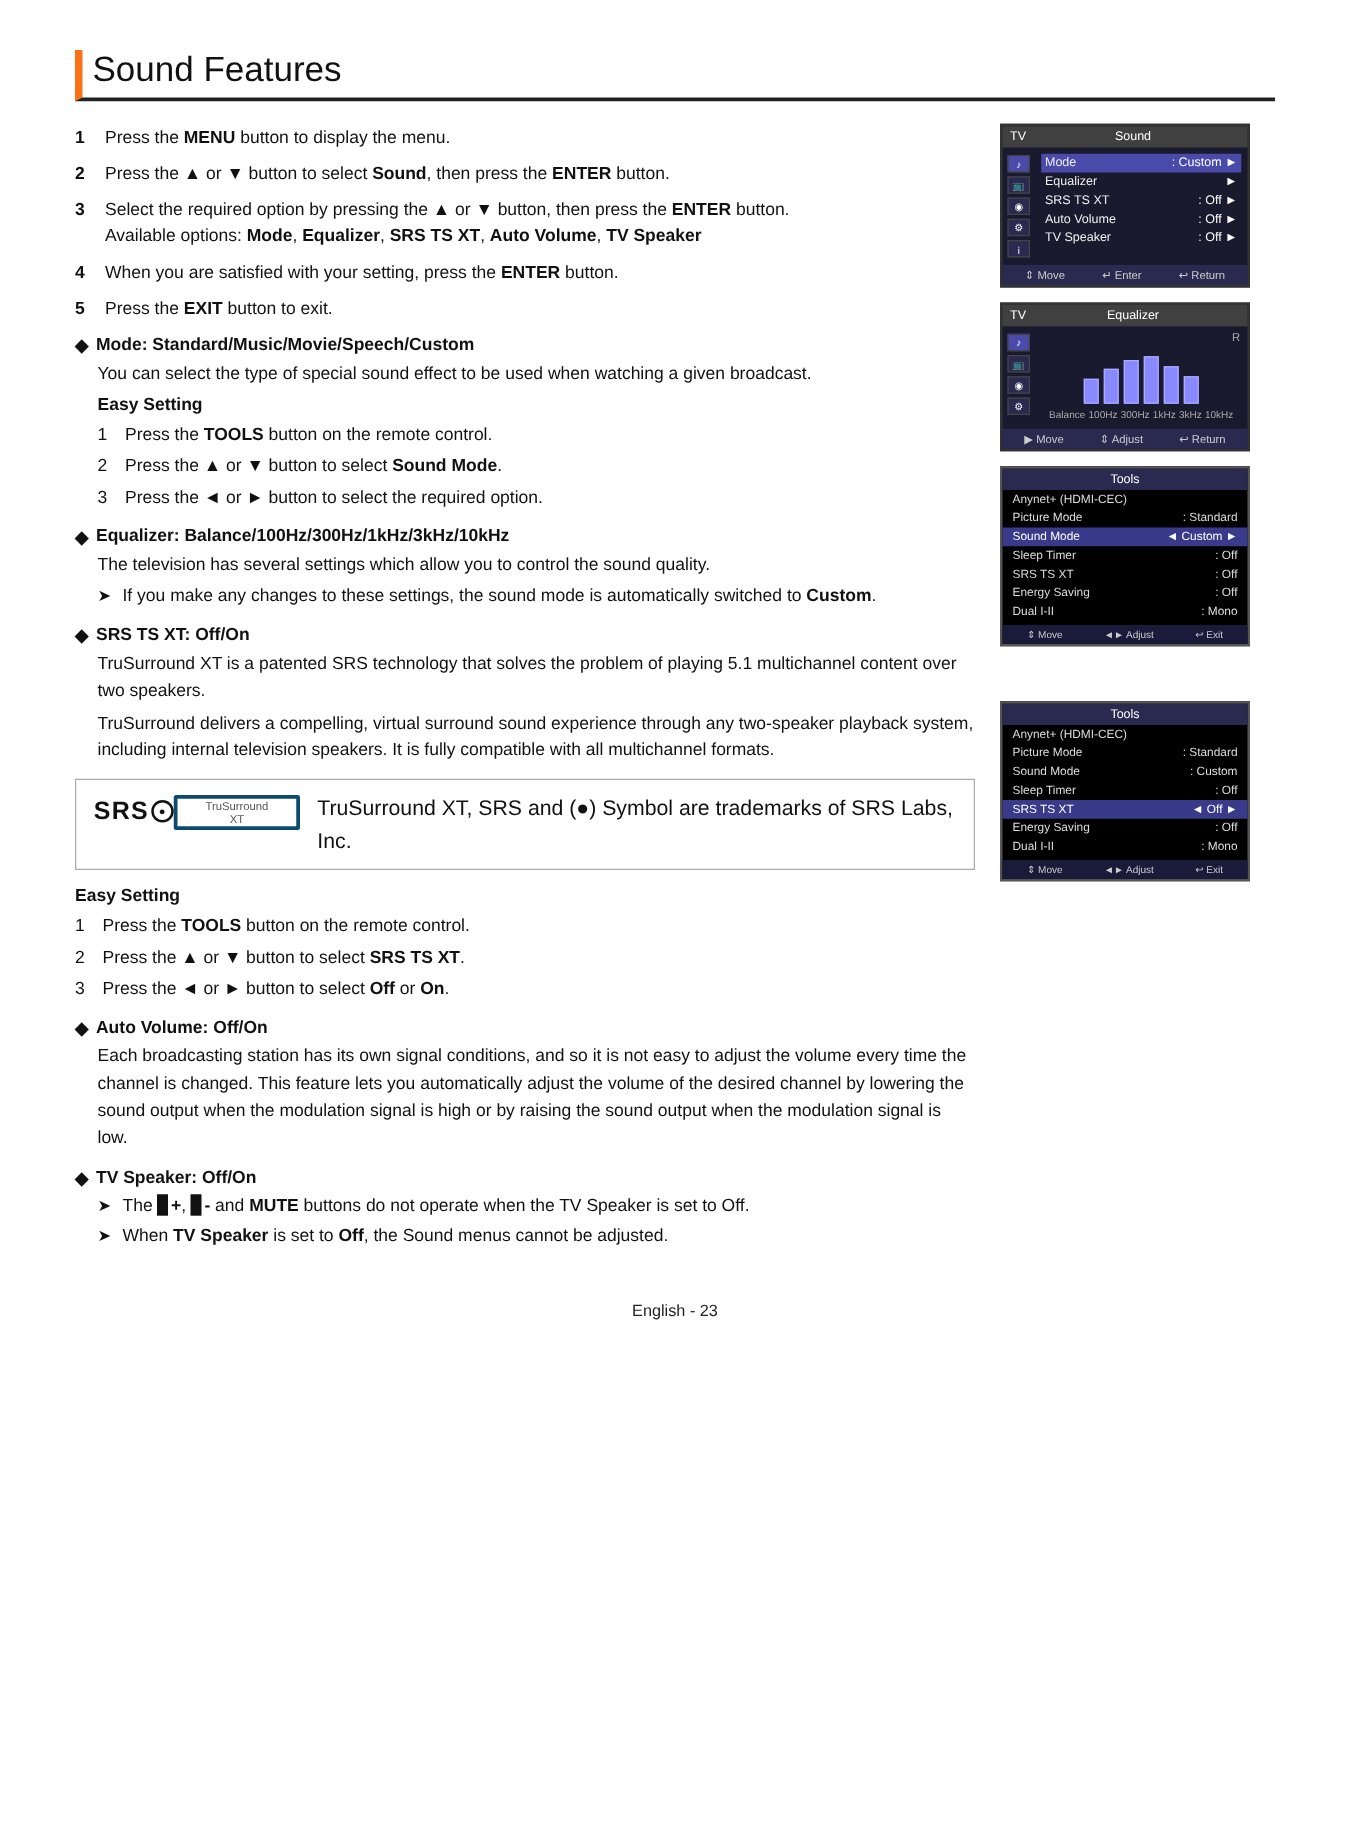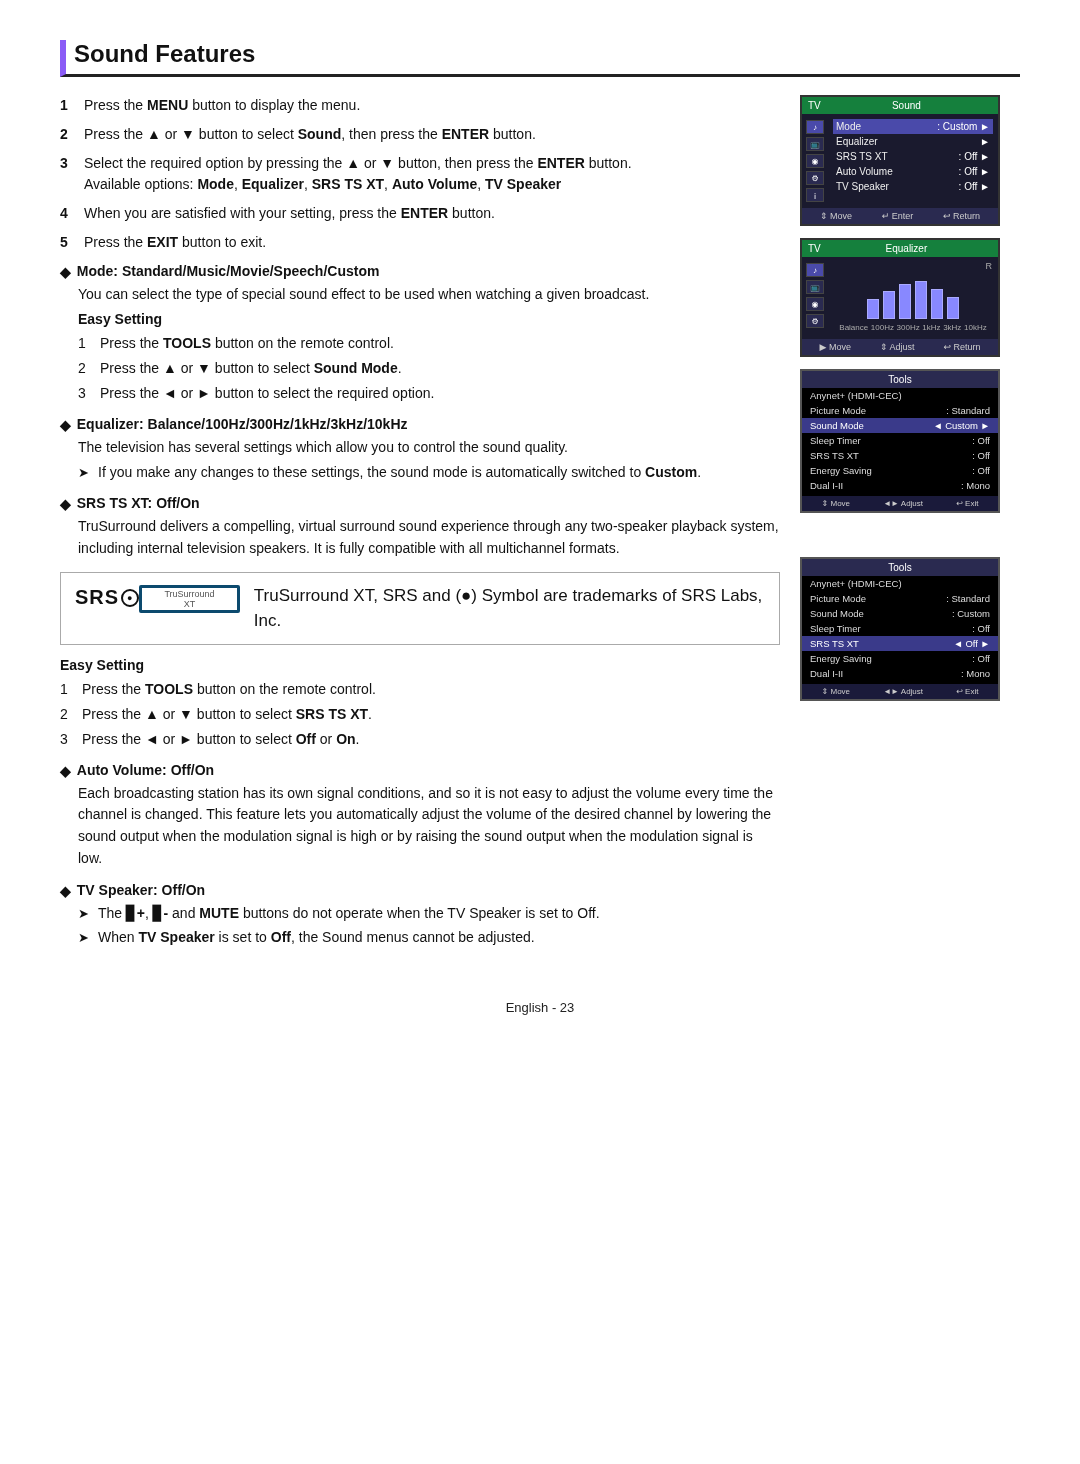--- a/index.html
+++ b/index.html
@@ -7,27 +7,27 @@
       width: 1080px;
       min-height: 1464px;
       background: #fff;
       font-family: Arial, sans-serif;
       font-size: 14px;
       color: #111;
       padding: 40px 60px 40px 60px;
     }
 
     .page-title {
-      font-size: 24px;
-      font-weight: bold;
+      font-size: 28px;
+      font-weight: normal;
       border-bottom: 3px solid #222;
       padding-bottom: 6px;
       margin-bottom: 18px;
       padding-left: 8px;
-      border-left: 6px solid #8b5cf6;
+      border-left: 6px solid #f97316;
     }
 
     .main-content {
       display: flex;
       gap: 20px;
     }
 
     .left-col {
       flex: 1;
     }
@@ -182,21 +182,21 @@
       border: 2px solid #333;
       background: #1a1a2e;
       color: #fff;
       font-size: 10px;
       margin-bottom: 0;
     }
 
     .tv-titlebar {
       display: flex;
       justify-content: space-between;
-      background: #15803d;
+      background: #404040;
       padding: 3px 6px;
       font-size: 10px;
       color: #fff;
     }
 
     .tv-left-icons {
       display: flex;
       flex-direction: column;
       gap: 3px;
       padding: 6px 4px;
@@ -318,21 +318,21 @@
       background: #1a1a3a;
       padding: 3px;
       font-size: 8px;
       color: #ccc;
       margin-top: 3px;
     }
 
     
     .page-footer {
       text-align: center;
-      margin-top: 40px;
+      margin-top: 30px;
       font-size: 13px;
       color: #222;
     }
 
     strong { font-weight: bold; }
   </style>
 </head>
 <body>
 
 <h1 class="page-title">Sound Features</h1>
@@ -403,20 +403,23 @@
       <div class="note-line" style="padding-left:18px;">
         <span class="note-arrow">➤</span>
         <span>If you make any changes to these settings, the sound mode is automatically switched to <strong>Custom</strong>.</span>
       </div>
     </div>
 
     <div class="bullet-section">
       <div class="bullet-header">
         <span class="bullet-diamond">◆</span>
         <span>SRS TS XT: Off/On</span>
+      </div>
+      <div class="bullet-body">
+        TruSurround XT is a patented SRS technology that solves the problem of playing 5.1 multichannel content over two speakers.
       </div>
       <div class="bullet-body">
         TruSurround delivers a compelling, virtual surround sound experience through any two-speaker playback system, including internal television speakers. It is fully compatible with all multichannel formats.
       </div>
 
       <div class="srs-box">
         <div class="srs-logo">
           <div class="srs-main">
             <strong>SRS</strong>
             <span class="srs-circle">●</span>

